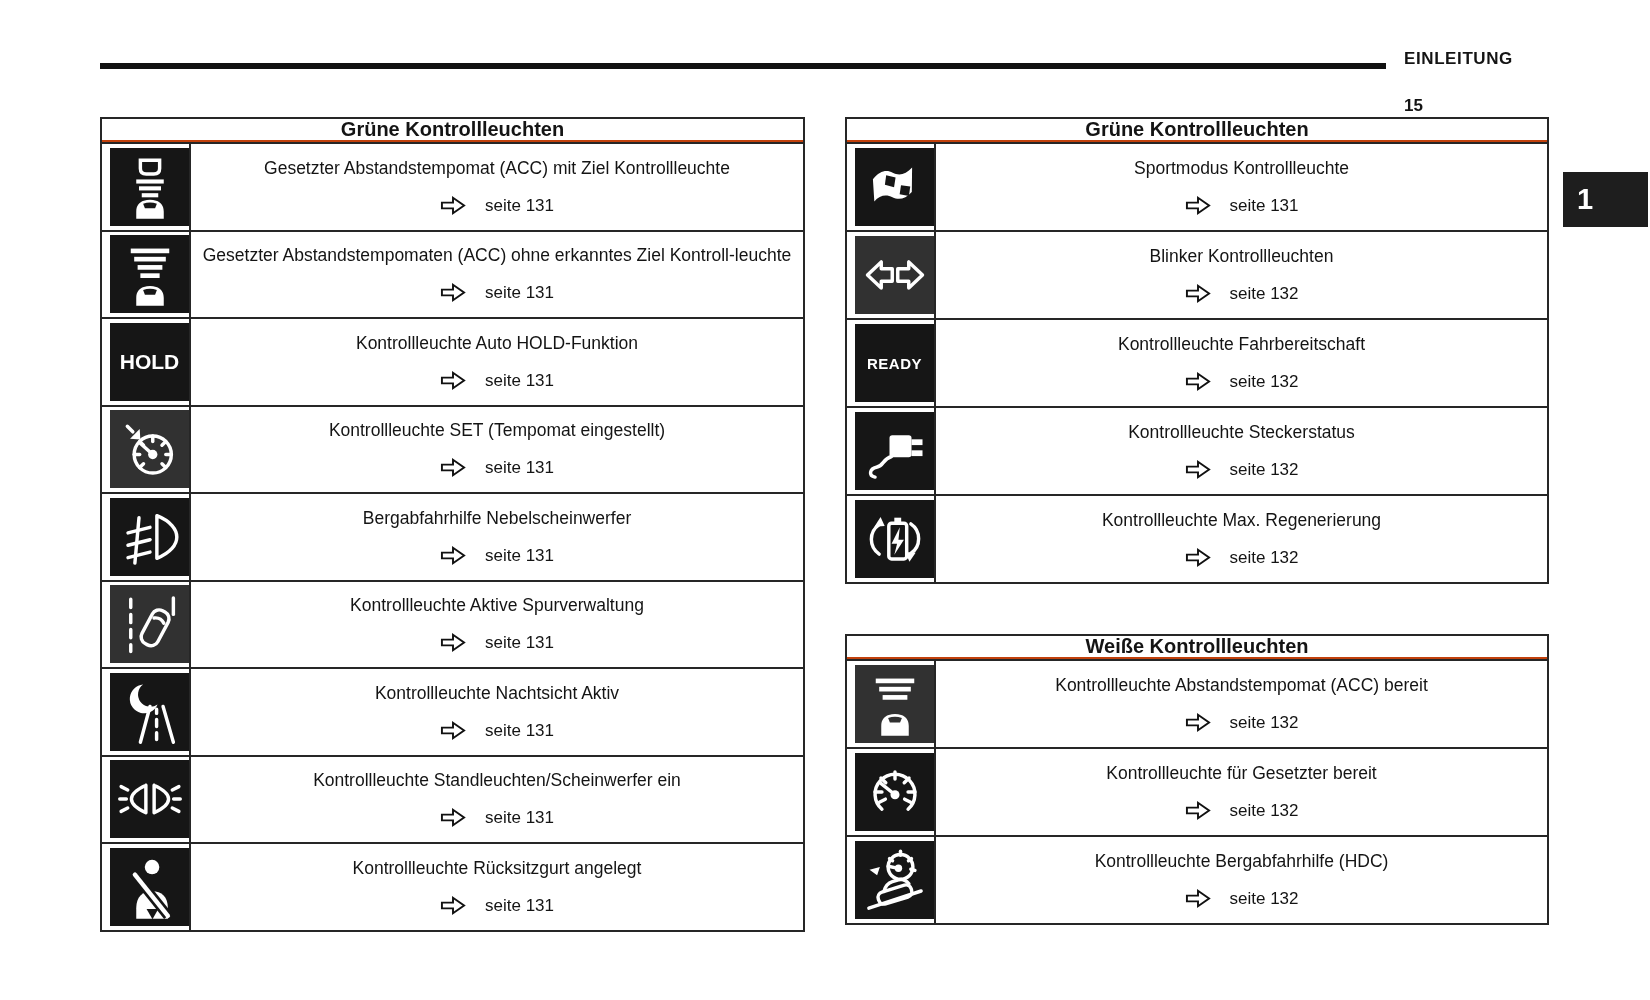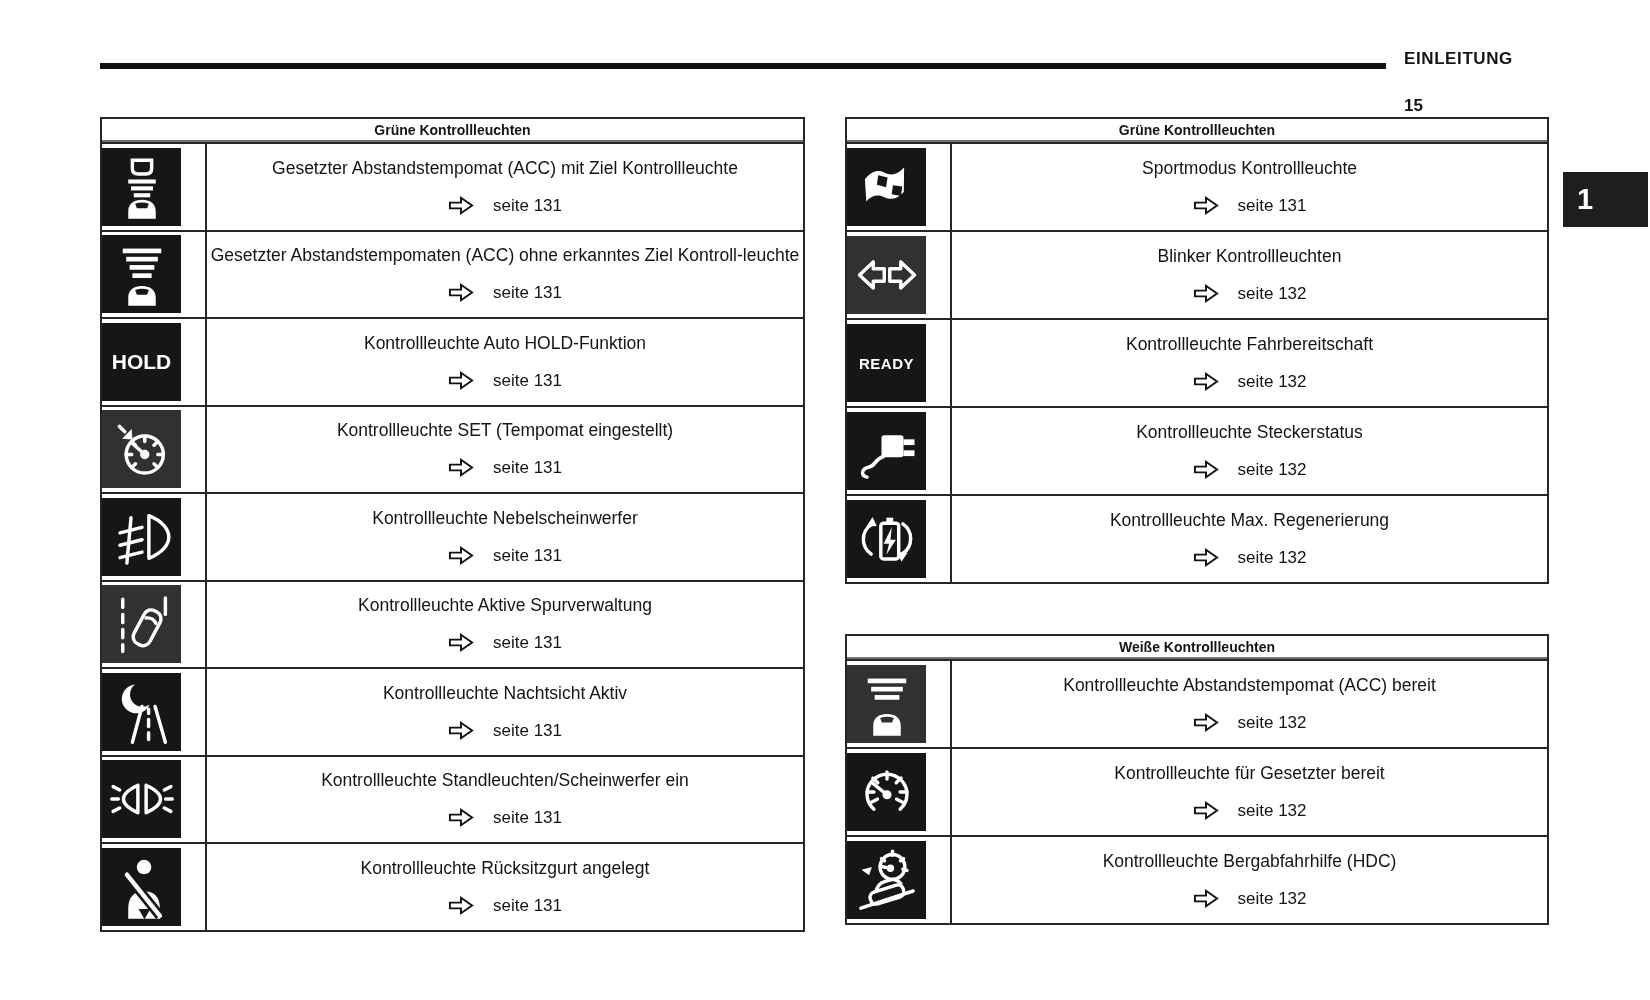--- a/index.html
+++ b/index.html
@@ -14,27 +14,27 @@
     font-size:17px; letter-spacing:0.6px;flex-direction:column; }
   .pagehead .sect { font-weight:600; }
   .pagehead .num { font-weight:700; letter-spacing:0; }
   .sidetab { position:absolute; left:1563px; top:172px; width:85px; height:55px; background:#1e1e1e;
     color:#fff; font-size:29px; font-weight:700; display:flex; align-items:center; padding-left:14px; }
 
   .itable { position:absolute; background:#fff; border:2px solid #262626; }
   .t-left  { left:100px; top:117px; width:705px; }
   .t-right { left:845px; top:117px; width:704px; }
   .t-white { left:845px; top:595px; width:704px;margin-top:39px; }
-  .thead { height:23px; border-bottom:2px solid #737373; display:flex; align-items:center;
-    justify-content:center; font-size:14px; font-weight:700; }
+  .thead { height:23px; border-bottom:2px solid #c2410c; display:flex; align-items:center;
+    justify-content:center; font-size:20px; font-weight:700; }
   .row { display:flex; border-top:2px solid #262626; }
   .row:first-of-type { border-top:none; }
   .t-left .row { height:87.5px; }
   .t-right .row, .t-white .row { height:88px; }
-  .icon-cell { width:105px; border-right:2px solid #262626; display:flex; align-items:center; justify-content:flex-start; }
+  .icon-cell { width:89px; border-right:2px solid #262626; display:flex; align-items:center; justify-content:flex-end; }
   .tile { width:79px; height:78px; background:#161616; display:flex; align-items:center; justify-content:center; }
   .tile--gray { background:#313131; }
   .tile svg { width:66px; height:66px; display:block; }
   .tile-text { color:#fff; font-weight:700; font-size:21px; letter-spacing:0; }
   .tile-text--small { font-size:15px; letter-spacing:0.5px; }
   .text-cell { flex:1; display:flex; flex-direction:column; align-items:center; justify-content:center;
     gap:15px; padding:4px 0; }
   .ind-title { font-size:17.5px; line-height:1.25; text-align:center; }
   .pageref { display:flex; align-items:flex-end; gap:19px; font-size:17px; }
   .pageref svg { width:26px; height:21px; display:block; }
@@ -159,21 +159,21 @@
         <svg viewBox="0 0 48 48">
           <path class="st" stroke-width="2.6" d="M29 8.5 v31 M29 8.5 c10 4 14.5 10 14.5 15.5 c0 5.5 -4.5 11.5 -14.5 15.5"></path>
           <line class="st" stroke-width="2.6" x1="8" y1="21" x2="24" y2="17"></line>
           <line class="st" stroke-width="2.6" x1="8" y1="30" x2="24" y2="26"></line>
           <line class="st" stroke-width="2.6" x1="8" y1="39" x2="24" y2="35"></line>
           <line class="st" stroke-width="2.6" x1="16" y1="10" x2="13" y2="43"></line>
         </svg>
       </div>
         </div>
       <div class="text-cell">
-        <div class="ind-title">Kontrollleuchte Nebelscheinwerfer</div>
+        <div class="ind-title">Bergabfahrhilfe Nebelscheinwerfer</div>
         <div class="pageref">
           <svg viewBox="0 0 27 21">
               <path d="M2 7.5 H13.5 V2.5 L25 10.5 L13.5 18.5 V13.5 H2 Z" fill="none" stroke="#111" stroke-width="2"></path>
             </svg>
           <span>seite 131</span>
         </div>
       </div>
     </div>
 
     <div class="row">

